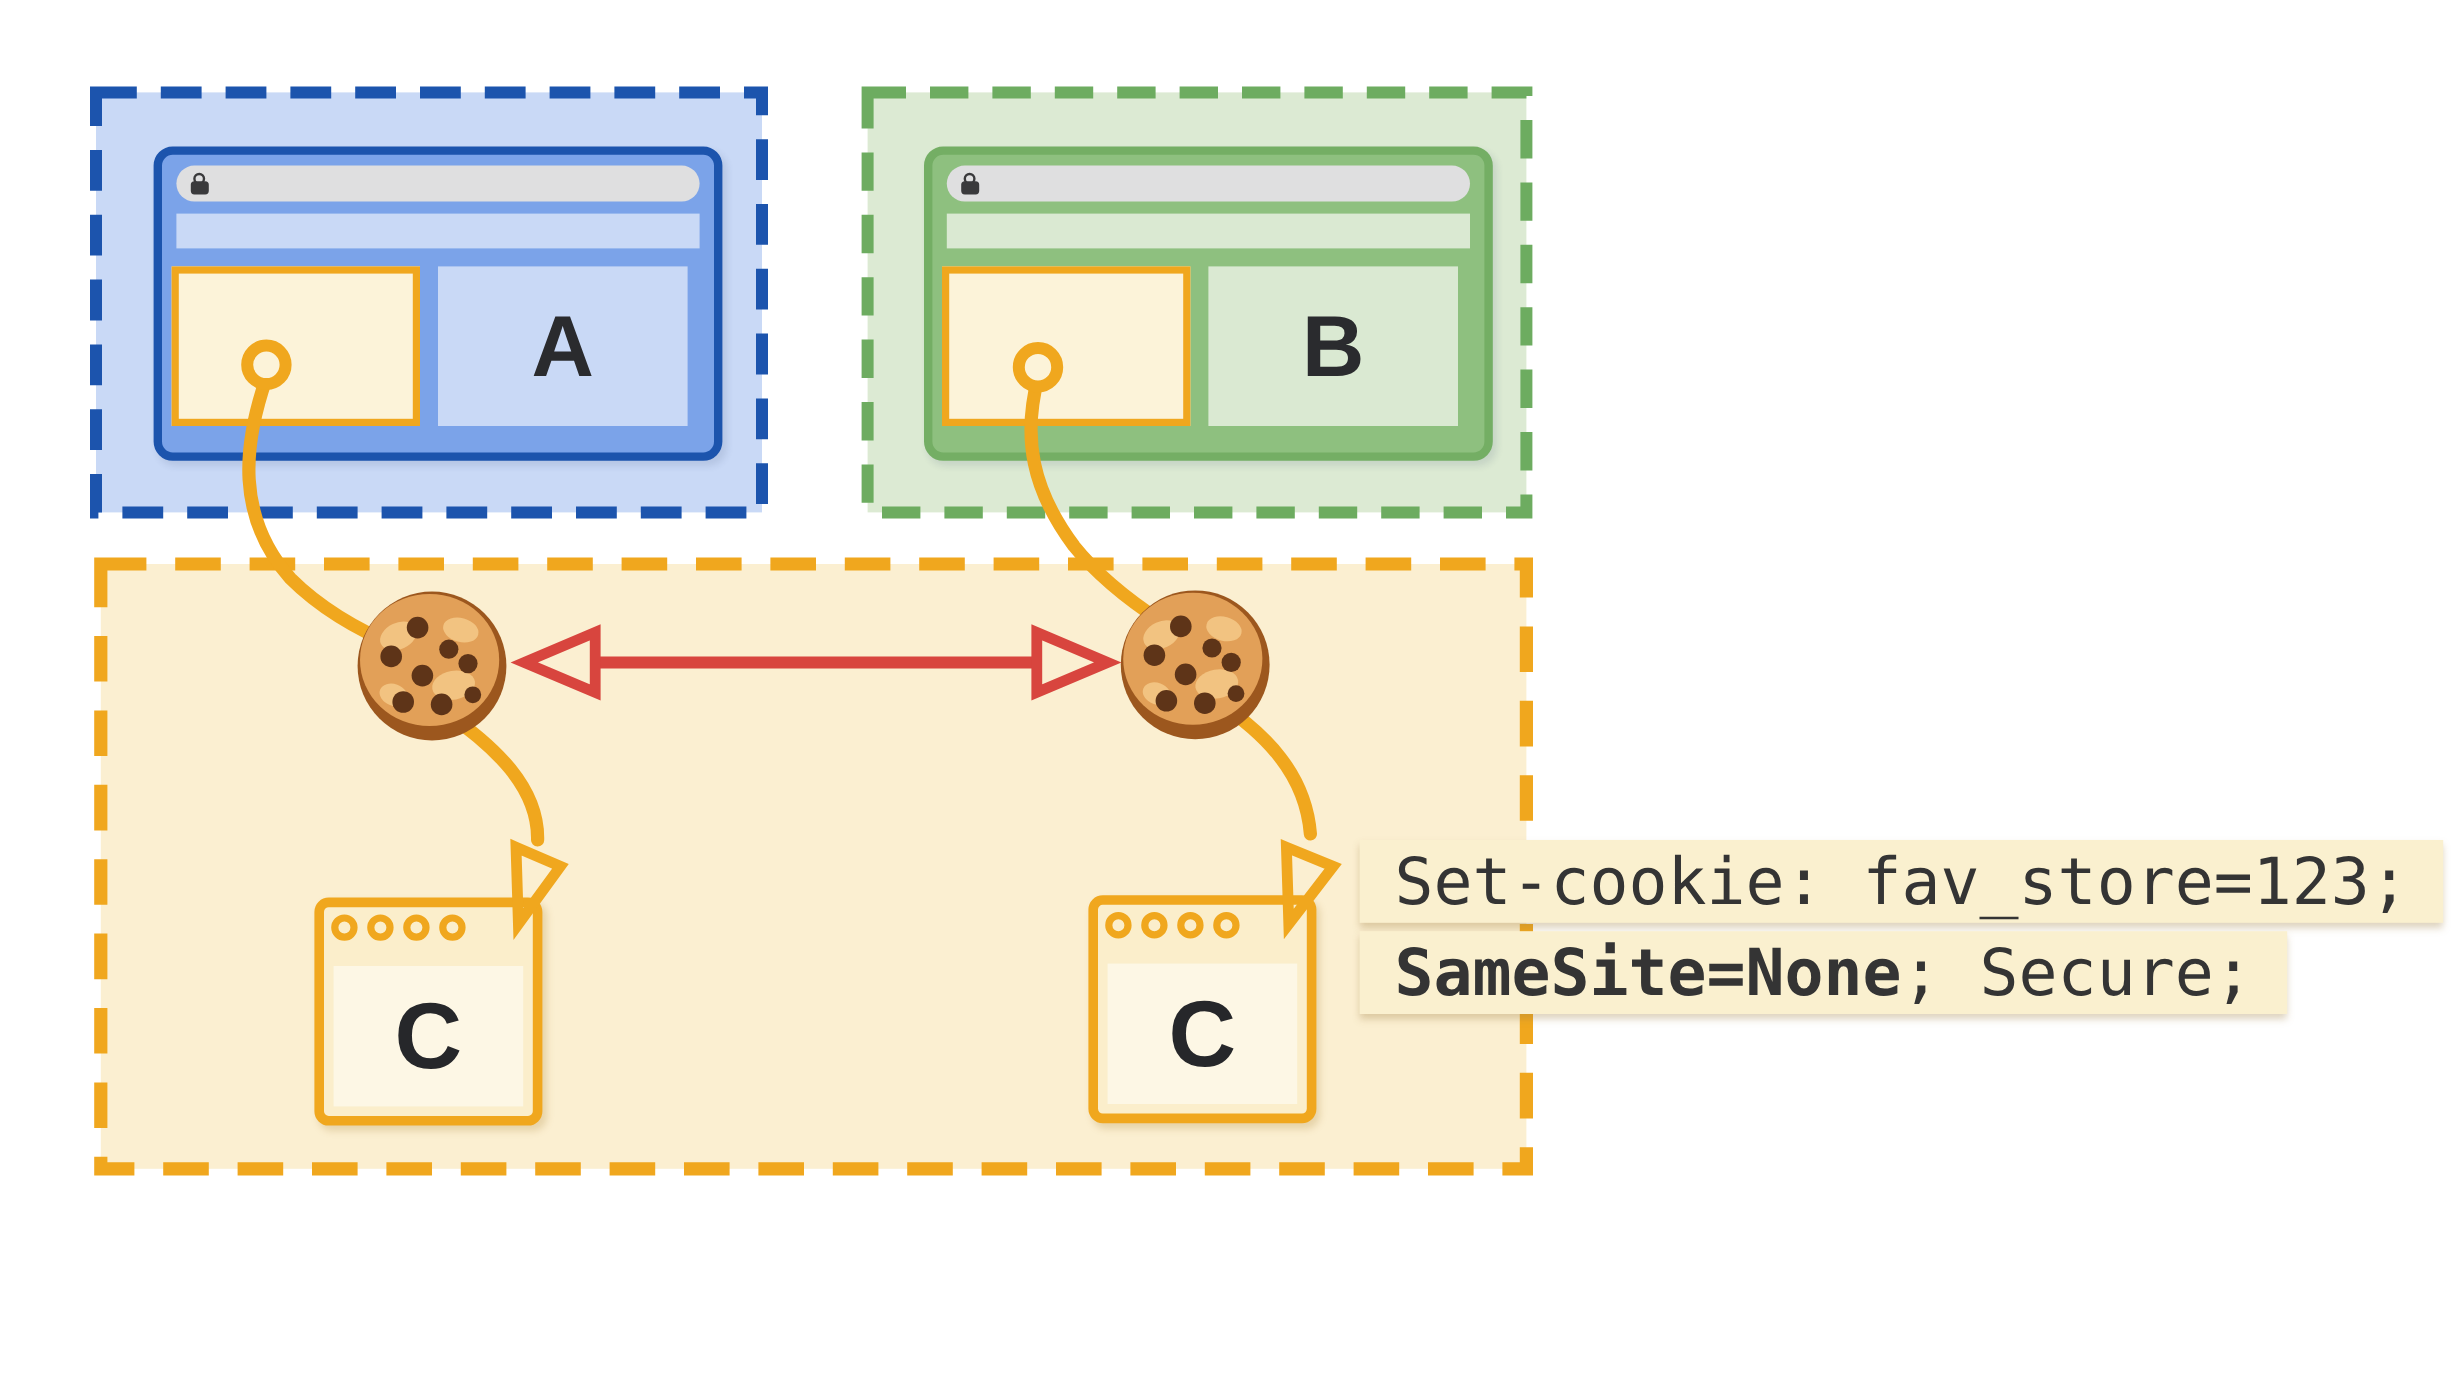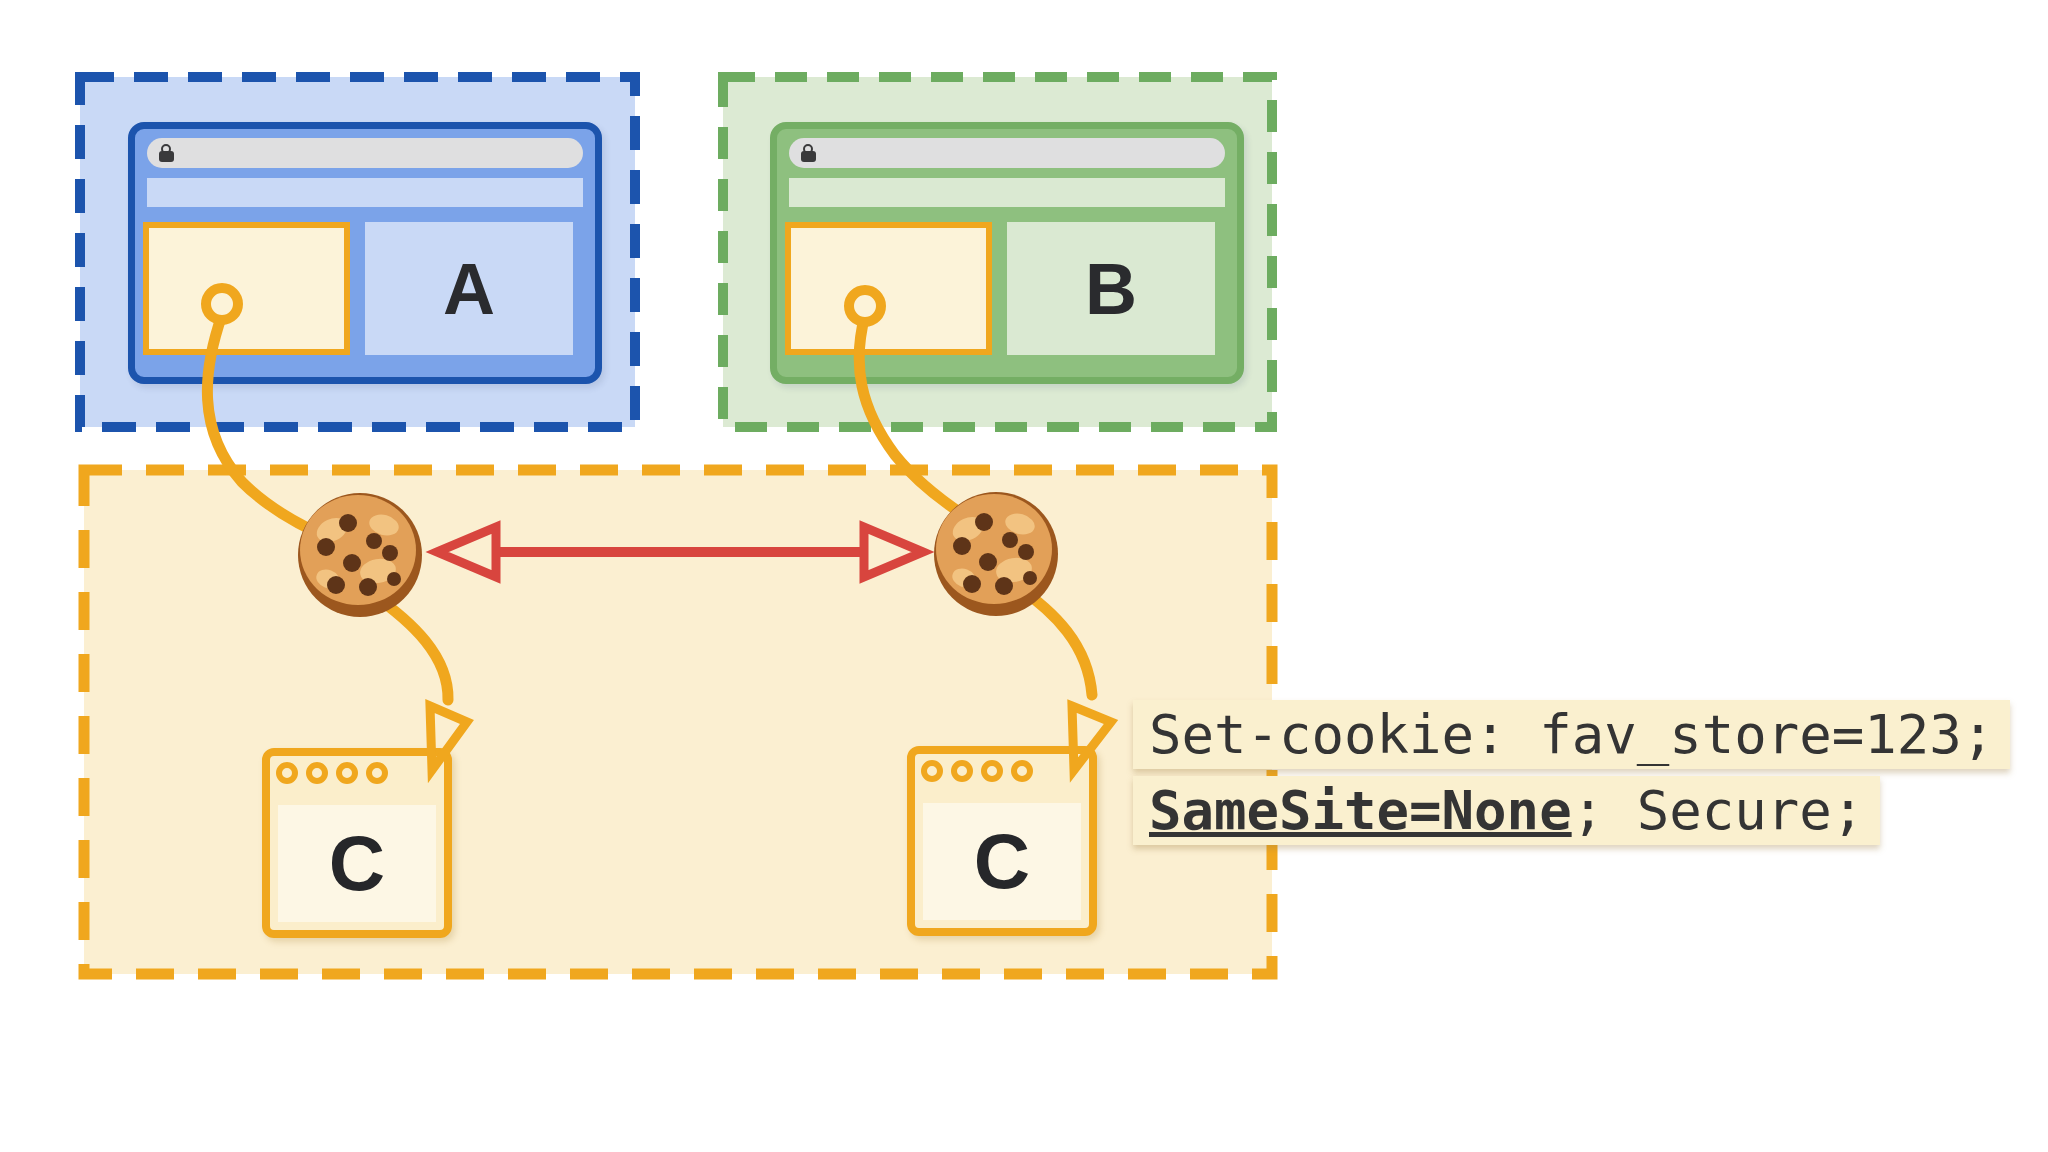--- a/index.html
+++ b/index.html
@@ -35,22 +35,22 @@
   .cwin.left{left:262px;top:748px;}
   .cwin.right{left:907px;top:746px;}
   .dotrow{position:absolute;left:6px;top:6px;display:flex;gap:8px;}
   .dot{width:10px;height:10px;background:#FBEECB;border:6px solid #F0A71E;border-radius:50%;}
   .cbody{position:absolute;left:8px;top:49px;width:158px;height:117px;background:#FDF7E5;
         display:flex;align-items:center;justify-content:center;
         font-weight:bold;font-size:78px;color:#26272A;}
   
   .note{position:absolute;background:#FAF0CF;color:#343434;white-space:pre;
         font-family:"DejaVu Sans Mono", monospace;font-size:54px;line-height:69px;
-        height:69px;padding:0 16px;box-shadow:0 4px 6px rgba(160,130,70,0.35);}
-  .note .b{font-weight:bold;text-decoration:underline;}
+        height:69px;padding:0 29px;box-shadow:0 4px 6px rgba(160,130,70,0.35);}
+  .note .b{font-weight:bold;}
   #note-line1{left:1133px;top:700px;}
   #note-line2{left:1133px;top:776px;}
   .z1{z-index:1;} .z2{z-index:2;} .z3{z-index:3;} .z4{z-index:4;}
 </style>
 </head>
 <body>
 
 <div id="canvas">
 
   <svg class="abs z1" width="2048" height="1152" viewBox="0 0 2048 1152">

